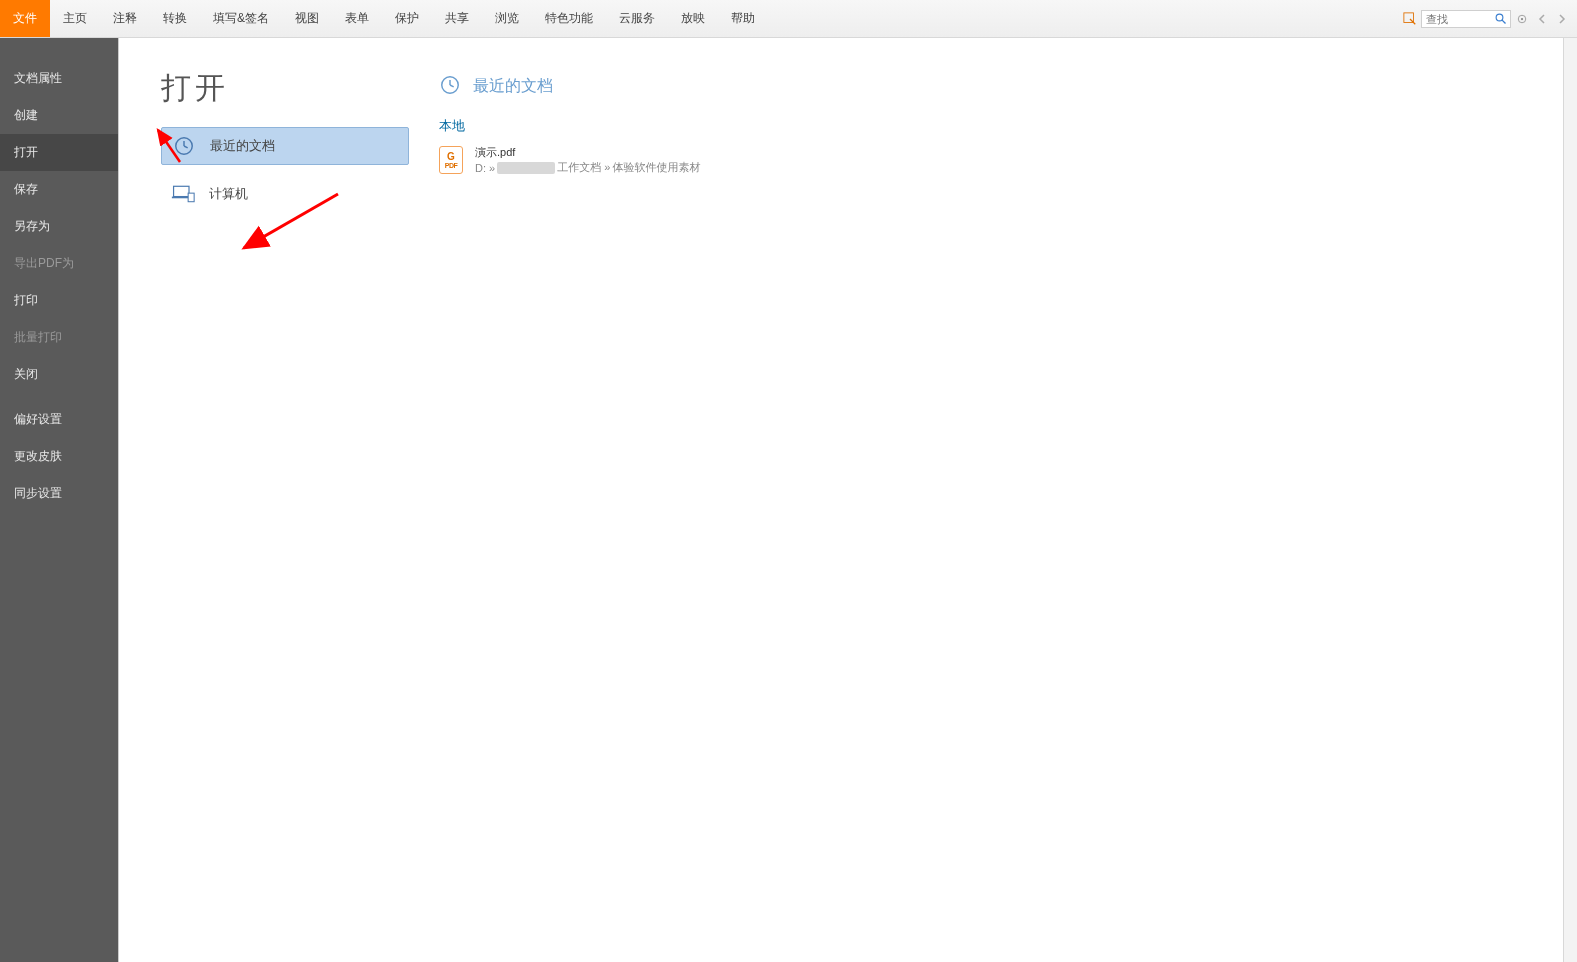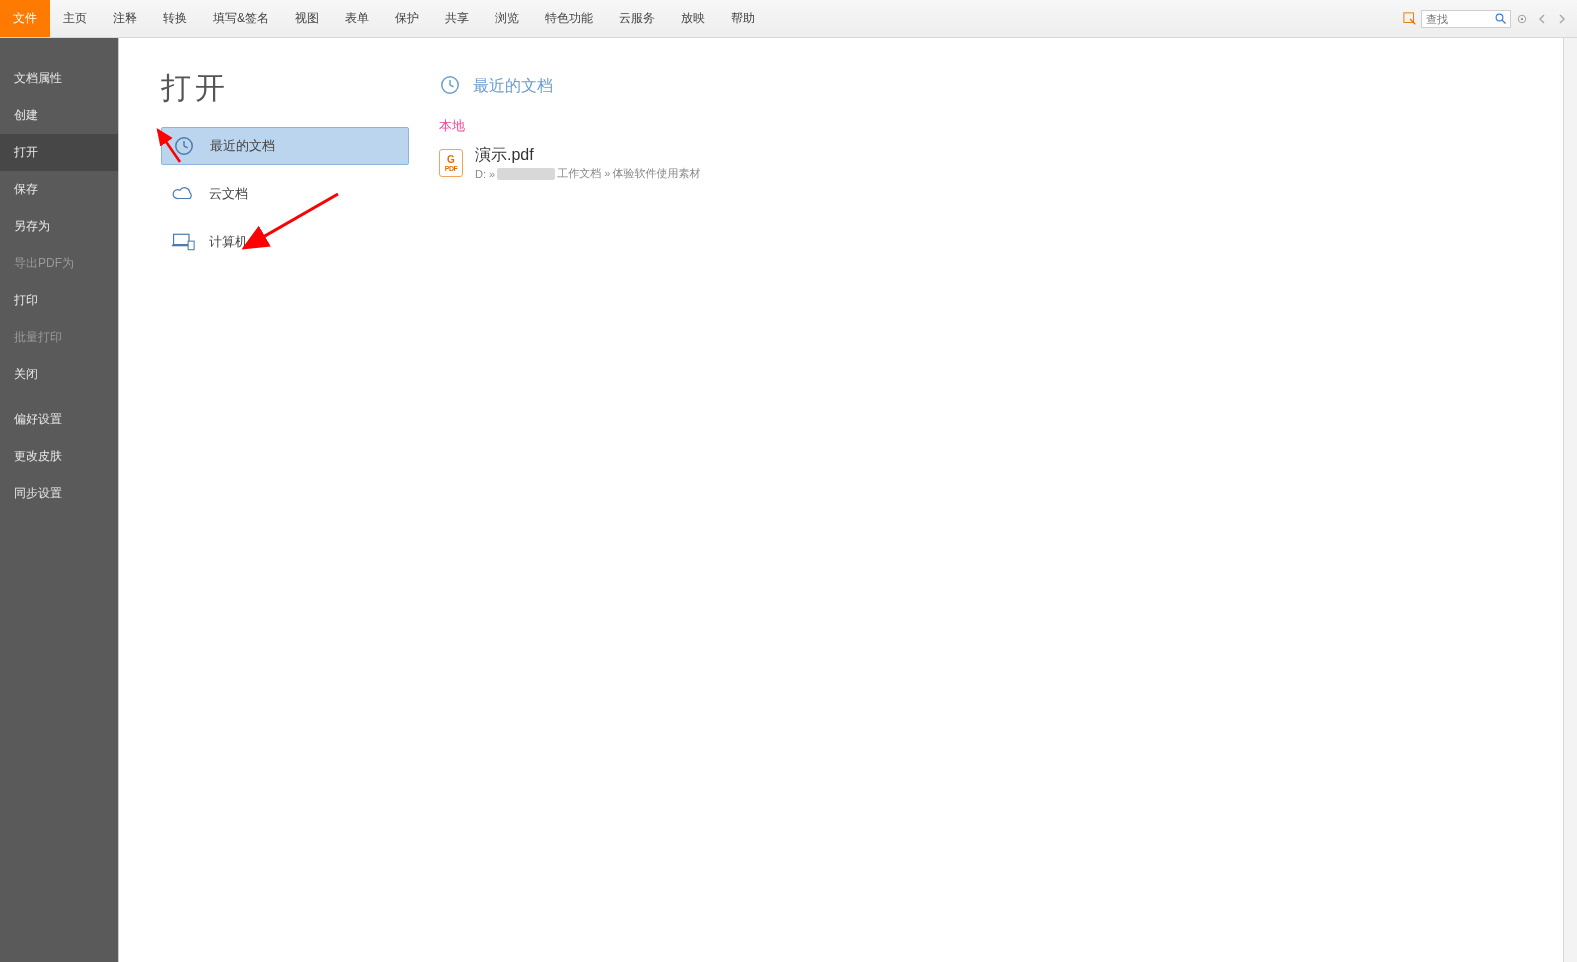--- a/index.html
+++ b/index.html
@@ -32,28 +32,28 @@
     
     .loc-list { display: flex; flex-direction: column; gap: 10px; }
     .loc-item { display: flex; align-items: center; height: 38px; padding: 0 10px; gap: 14px; cursor: pointer; border-radius: 2px; }
     .loc-item.selected { background: #bcd5ef; border: 1px solid #8fb4da; }
     .loc-icon { width: 24px; height: 24px; display: flex; align-items: center; justify-content: center; }
     .loc-label { font-size: 13px; color: #444; }
     
     .panel-right { flex: 1; padding: 36px 0 0 30px; border-right: 1px solid #c8c8c8; }
     .recent-header { display: flex; align-items: center; gap: 12px; color: #6a9ecf; margin-bottom: 18px; }
     .recent-title { font-size: 16px; }
-    .section-lbl { font-size: 13px; color: #ec4899; margin-bottom: 6px; }
+    .section-lbl { font-size: 13px; color: #0369a1; margin-bottom: 6px; }
     
     .file-row { display: flex; align-items: center; gap: 12px; padding: 4px 0; cursor: pointer; }
     .fi-icon { width: 24px; height: 28px; border: 1px solid #f5a35a; border-radius: 3px; display: flex; flex-direction: column; align-items: center; justify-content: center; background: #fff; }
     .fi-icon-badge { font-size: 7px; color: #e07000; font-weight: bold; letter-spacing: -0.5px; }
     .fi-icon-o { color: #e07000; font-size: 10px; font-weight: bold; }
     .fi-texts { display: flex; flex-direction: column; }
-    .fi-name { font-size: 16px; color: #333; }
+    .fi-name { font-size: 11px; color: #333; }
     .fi-path { font-size: 11px; color: #888; display: flex; align-items: center; gap: 2px; }
     .fi-path .blur { background: #d8d8d8; color: transparent; border-radius: 2px; padding: 0 18px; user-select: none; }
     
     
     .arrow-svg { position: absolute; pointer-events: none; }
     
     
     .bottom-strip { position: absolute; left: 0; right: 0; bottom: 0; height: 10px; background: #e9e9e9; border-top: 1px solid #d0d0d0; }
     .bottom-strip::after { content:""; position:absolute; left: 186px; top:2px; height:6px; width: 180px; background:#bfbfbf; border-radius:3px; }
 
@@ -142,28 +142,20 @@
             <svg width="22" height="22" viewBox="0 0 24 24">
                 <circle cx="12" cy="12" r="9" fill="none" stroke="#4b7ab0" stroke-width="1.6"></circle>
                 <line x1="12" y1="12" x2="12" y2="6.5" stroke="#4b7ab0" stroke-width="1.6"></line>
                 <line x1="12" y1="12" x2="16" y2="14" stroke="#4b7ab0" stroke-width="1.6"></line>
               </svg>
           </span>
           <span class="loc-label">最近的文档</span>
         </div>
         <div class="loc-item">
           <span class="loc-icon">
-            <svg width="24" height="18" viewBox="0 0 32 20">
-                <path d="M10 16a6 6 0 1 1 2-11 7 7 0 0 1 13 3 5 5 0 0 1 0 8z" fill="none" stroke="#4b7ab0" stroke-width="1.6"></path>
-              </svg>
-          </span>
-          <span class="loc-label">云文档</span>
-        </div>
-        <div class="loc-item">
-          <span class="loc-icon">
             <svg width="24" height="20" viewBox="0 0 28 22">
                 <rect x="3" y="2" width="18" height="12" fill="none" stroke="#4b7ab0" stroke-width="1.4"></rect>
                 <rect x="1" y="14" width="22" height="2" fill="#4b7ab0"></rect>
                 <rect x="20" y="10" width="7" height="10" fill="#fff" stroke="#4b7ab0" stroke-width="1.2"></rect>
               </svg>
           </span>
           <span class="loc-label">计算机</span>
         </div>
       </div>
     </div>

